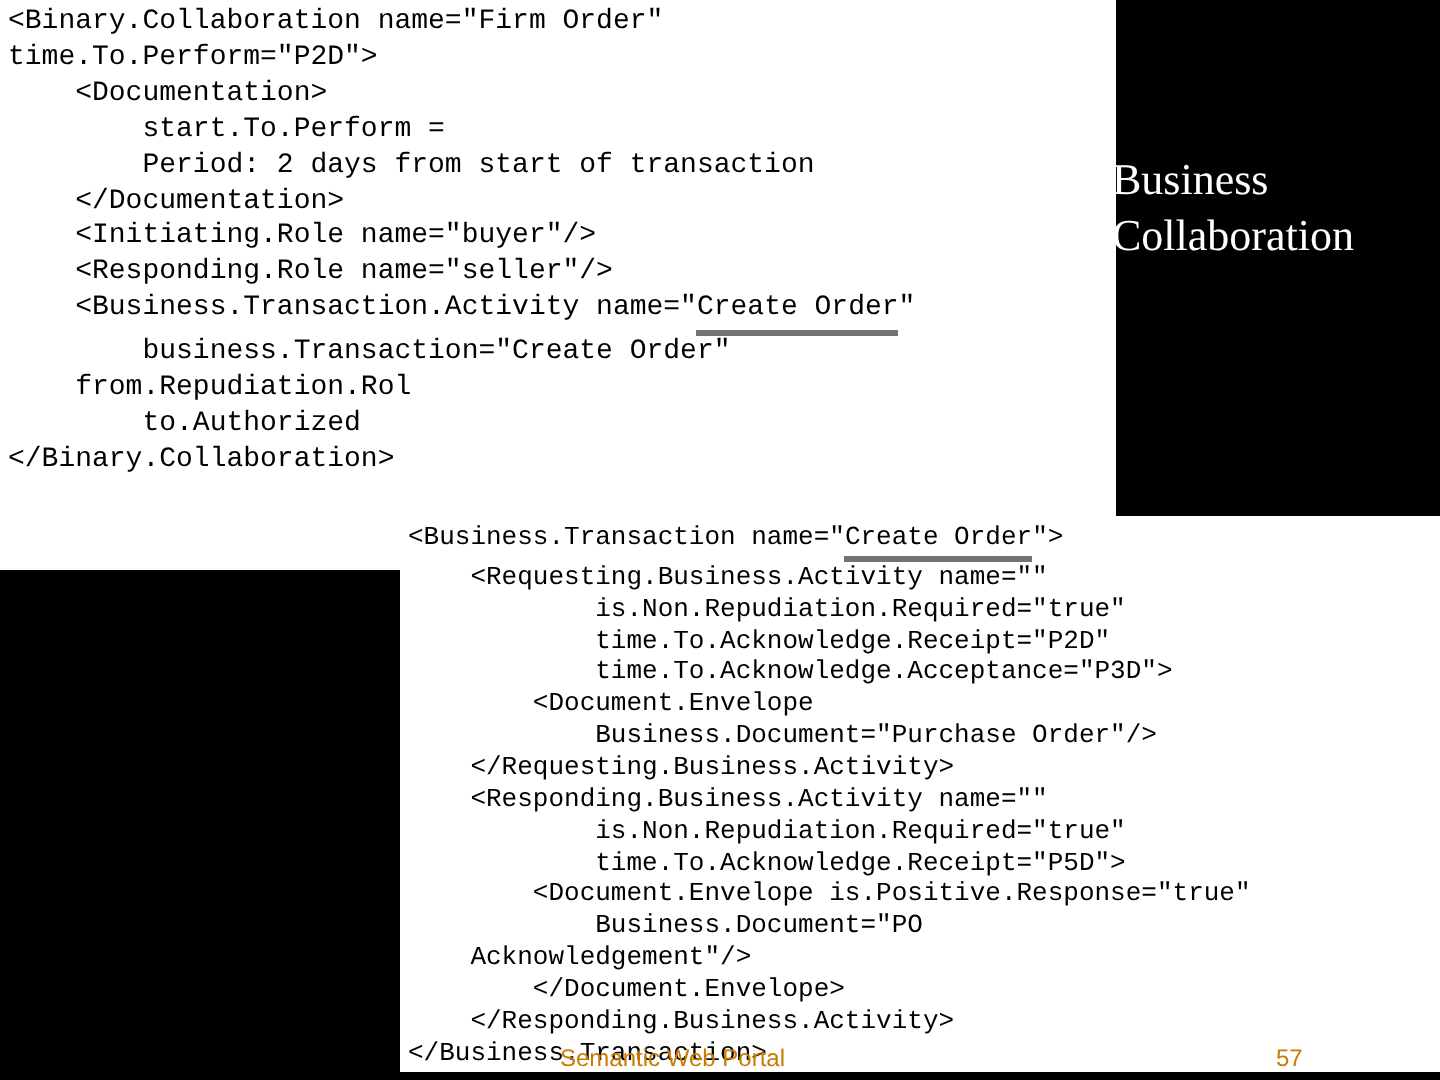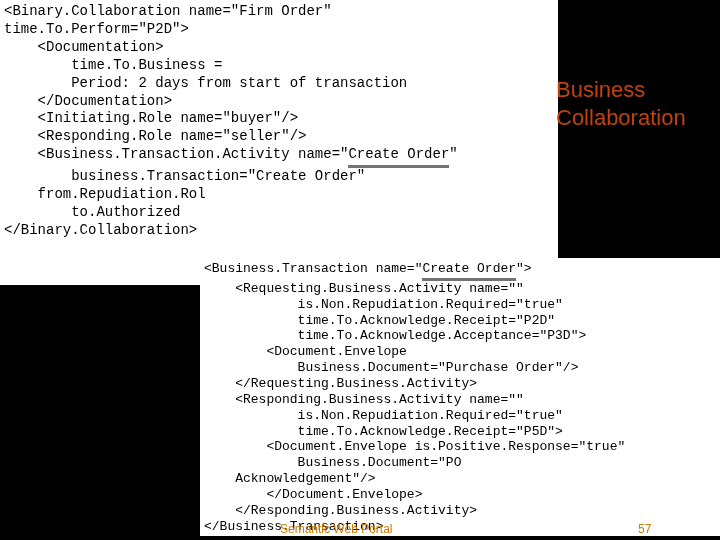--- a/index.html
+++ b/index.html
@@ -29,22 +29,22 @@
     left:200px;top:258px;
     width:520px;
     height:278px;
     font-size:13px;
     line-height:1.22;
   }
   .title-box{
     position:absolute;
     left:556px;top:76px;
     width:164px;
-    color:#c2410c;
-    font-family:Liberation Sans, sans-serif;
+    color:#ffffff;
+    font-family:Liberation Serif, serif;
     font-size:22px;
     line-height:1.25;
   }
   .underline-red{
     border-bottom:3px solid #737373;
     padding-bottom:1px;
     display:inline-block;
   }
   .footer-text{
     position:absolute;
@@ -55,21 +55,21 @@
   }
   #footer-label{left:280px}
   #footer-page{left:638px}
 </style>
 </head>
 <body>
 
 <div id="box-outer" class="code-box"><span>&lt;Binary.Collaboration name="Firm Order"</span>
 <span>time.To.Perform="P2D"&gt;</span>
 <span>    &lt;Documentation&gt;</span>
-<span>        time.To.Business =</span>
+<span>        start.To.Perform =</span>
 <span>        Period: 2 days from start of transaction</span>
 <span>    &lt;/Documentation&gt;</span>
 <span>    &lt;Initiating.Role name="buyer"/&gt;</span>
 <span>    &lt;Responding.Role name="seller"/&gt;</span>
 <span><span>    &lt;Business.Transaction.Activity name="</span><span class="underline-red">Create Order</span><span>"</span></span>
 <span>        business.Transaction="Create Order"</span>
 <span>    from.Repudiation.Rol</span>
 <span>        to.Authorized</span>
 <span>&lt;/Binary.Collaboration&gt;</span></div>
 

